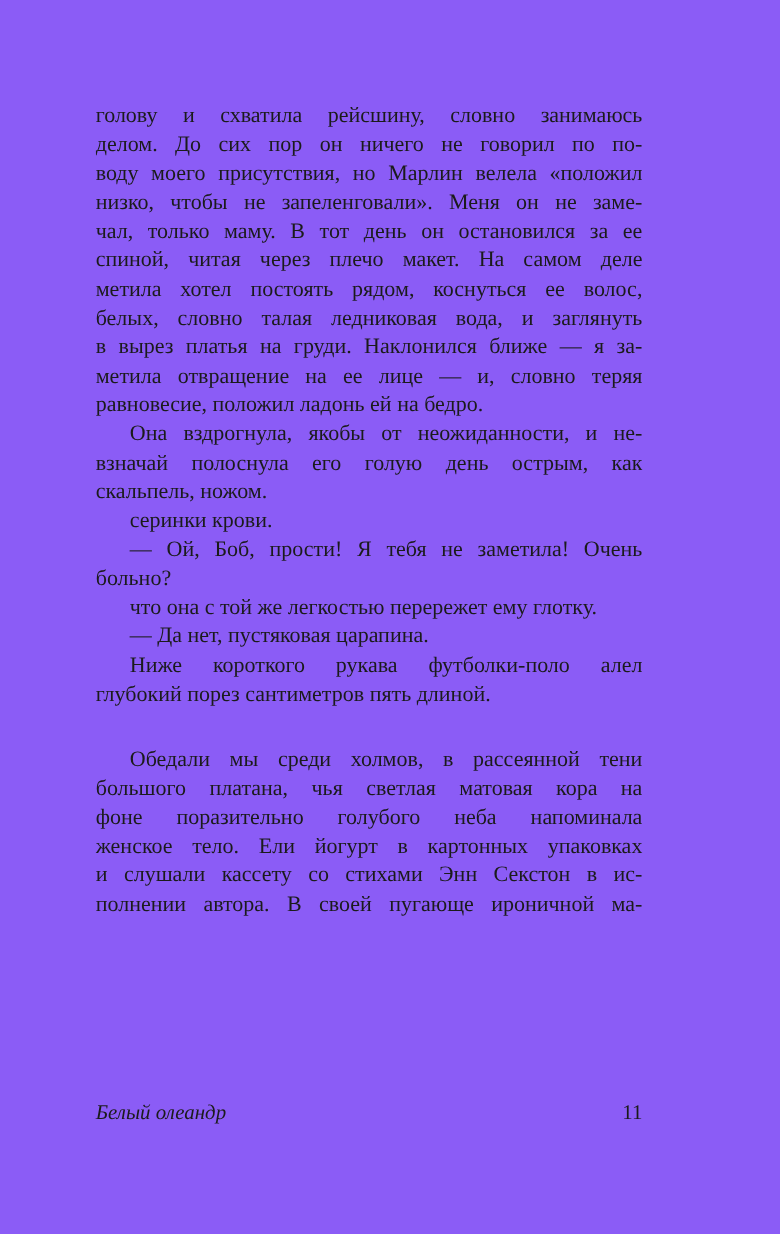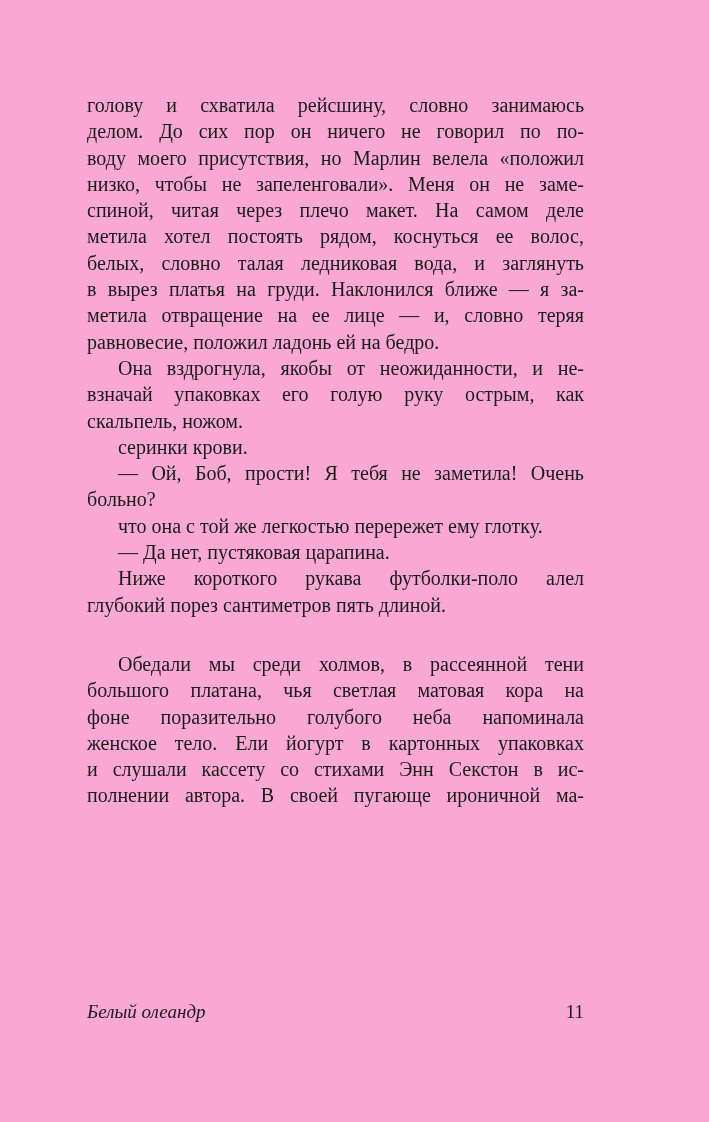--- a/index.html
+++ b/index.html
@@ -4,21 +4,21 @@
 <style>
   html, body {
     margin: 0;
     padding: 0;
     background: #ffffff;
   }
   .page {
     position: relative;
     width: 709px;
     height: 1122px;
-    background: #f9a8d4;
+    background: #8b5cf6;
     font-family: "Liberation Serif", "DejaVu Serif", serif;
     color: #1b1b1b;
     overflow: hidden;
   }
   .text-block {
     position: absolute;
     left: 87px;
     top: 92px;
     width: 497px;
   }
@@ -61,30 +61,31 @@
 </head>
 <body>
 
 <div class="page">
   <div class="text-block">
       <div class="para">
         <div class="line">голову и схватила рейсшину, словно занимаюсь</div>
         <div class="line">делом. До сих пор он ничего не говорил по по-</div>
         <div class="line">воду моего присутствия, но Марлин велела «положил</div>
         <div class="line">низко, чтобы не запеленговали». Меня он не заме-</div>
+        <div class="line">чал, только маму. В тот день он остановился за ее</div>
         <div class="line">спиной, читая через плечо макет. На самом деле</div>
         <div class="line">метила хотел постоять рядом, коснуться ее волос,</div>
         <div class="line">белых, словно талая ледниковая вода, и заглянуть</div>
         <div class="line">в вырез платья на груди. Наклонился ближе — я за-</div>
         <div class="line">метила отвращение на ее лице — и, словно теряя</div>
         <div class="line last">равновесие, положил ладонь ей на бедро.</div>
       </div>
       <div class="para indent">
         <div class="line">Она вздрогнула, якобы от неожиданности, и не-</div>
-        <div class="line">взначай упаковках его голую руку острым, как</div>
+        <div class="line">взначай полоснула его голую день острым, как</div>
         <div class="line last">скальпель, ножом.</div>
       </div>
       <div class="para indent">
         <div class="line last">серинки крови.</div>
       </div>
       <div class="para indent">
         <div class="line">— Ой, Боб, прости! Я тебя не заметила! Очень</div>
         <div class="line last">больно?</div>
       </div>
       <div class="para indent">

